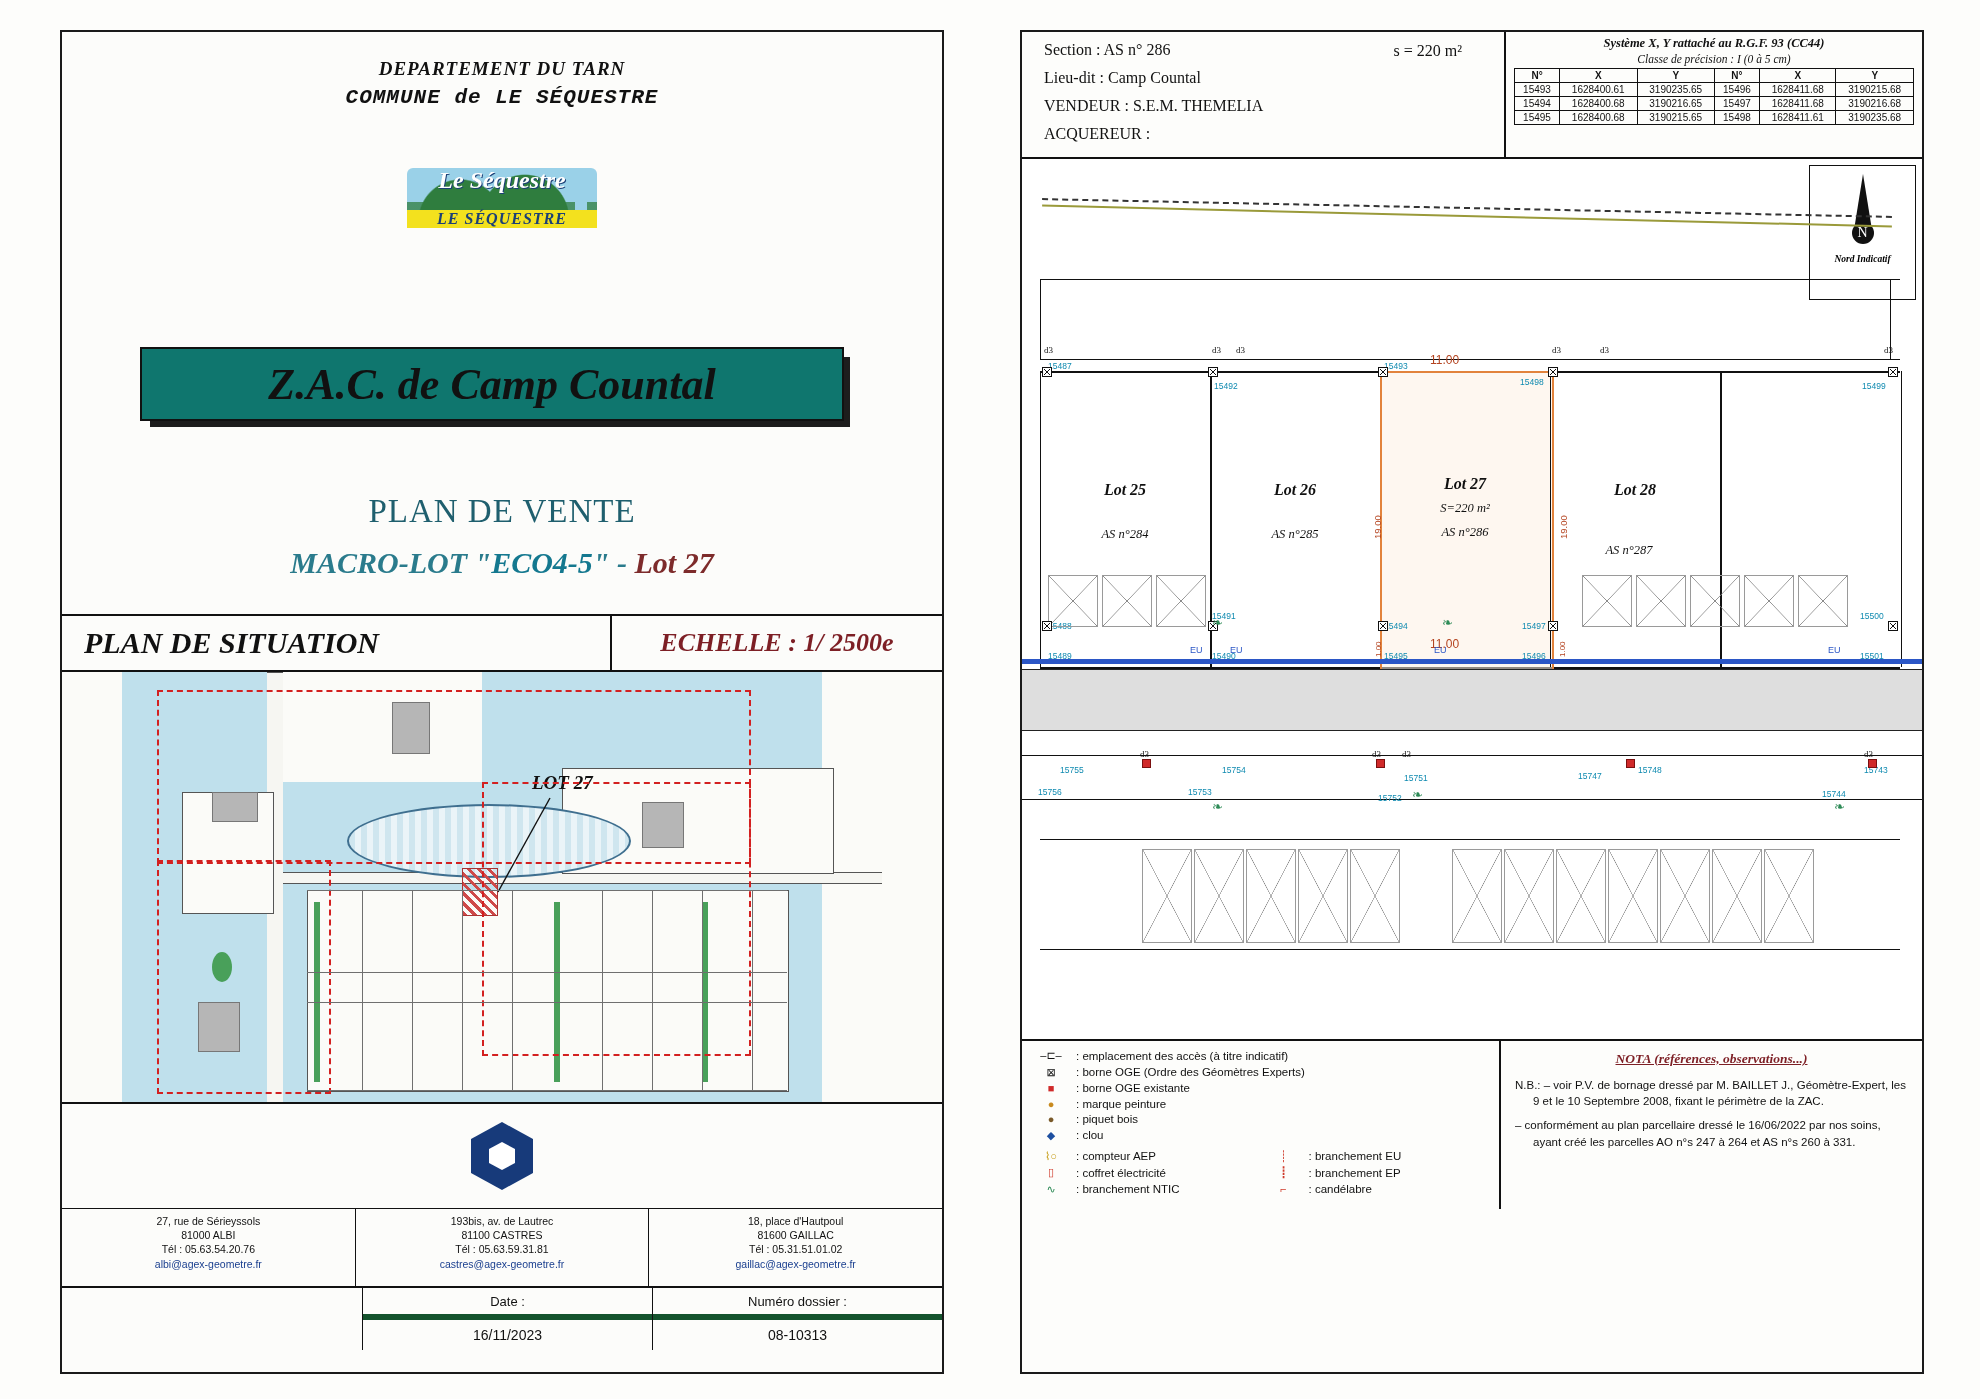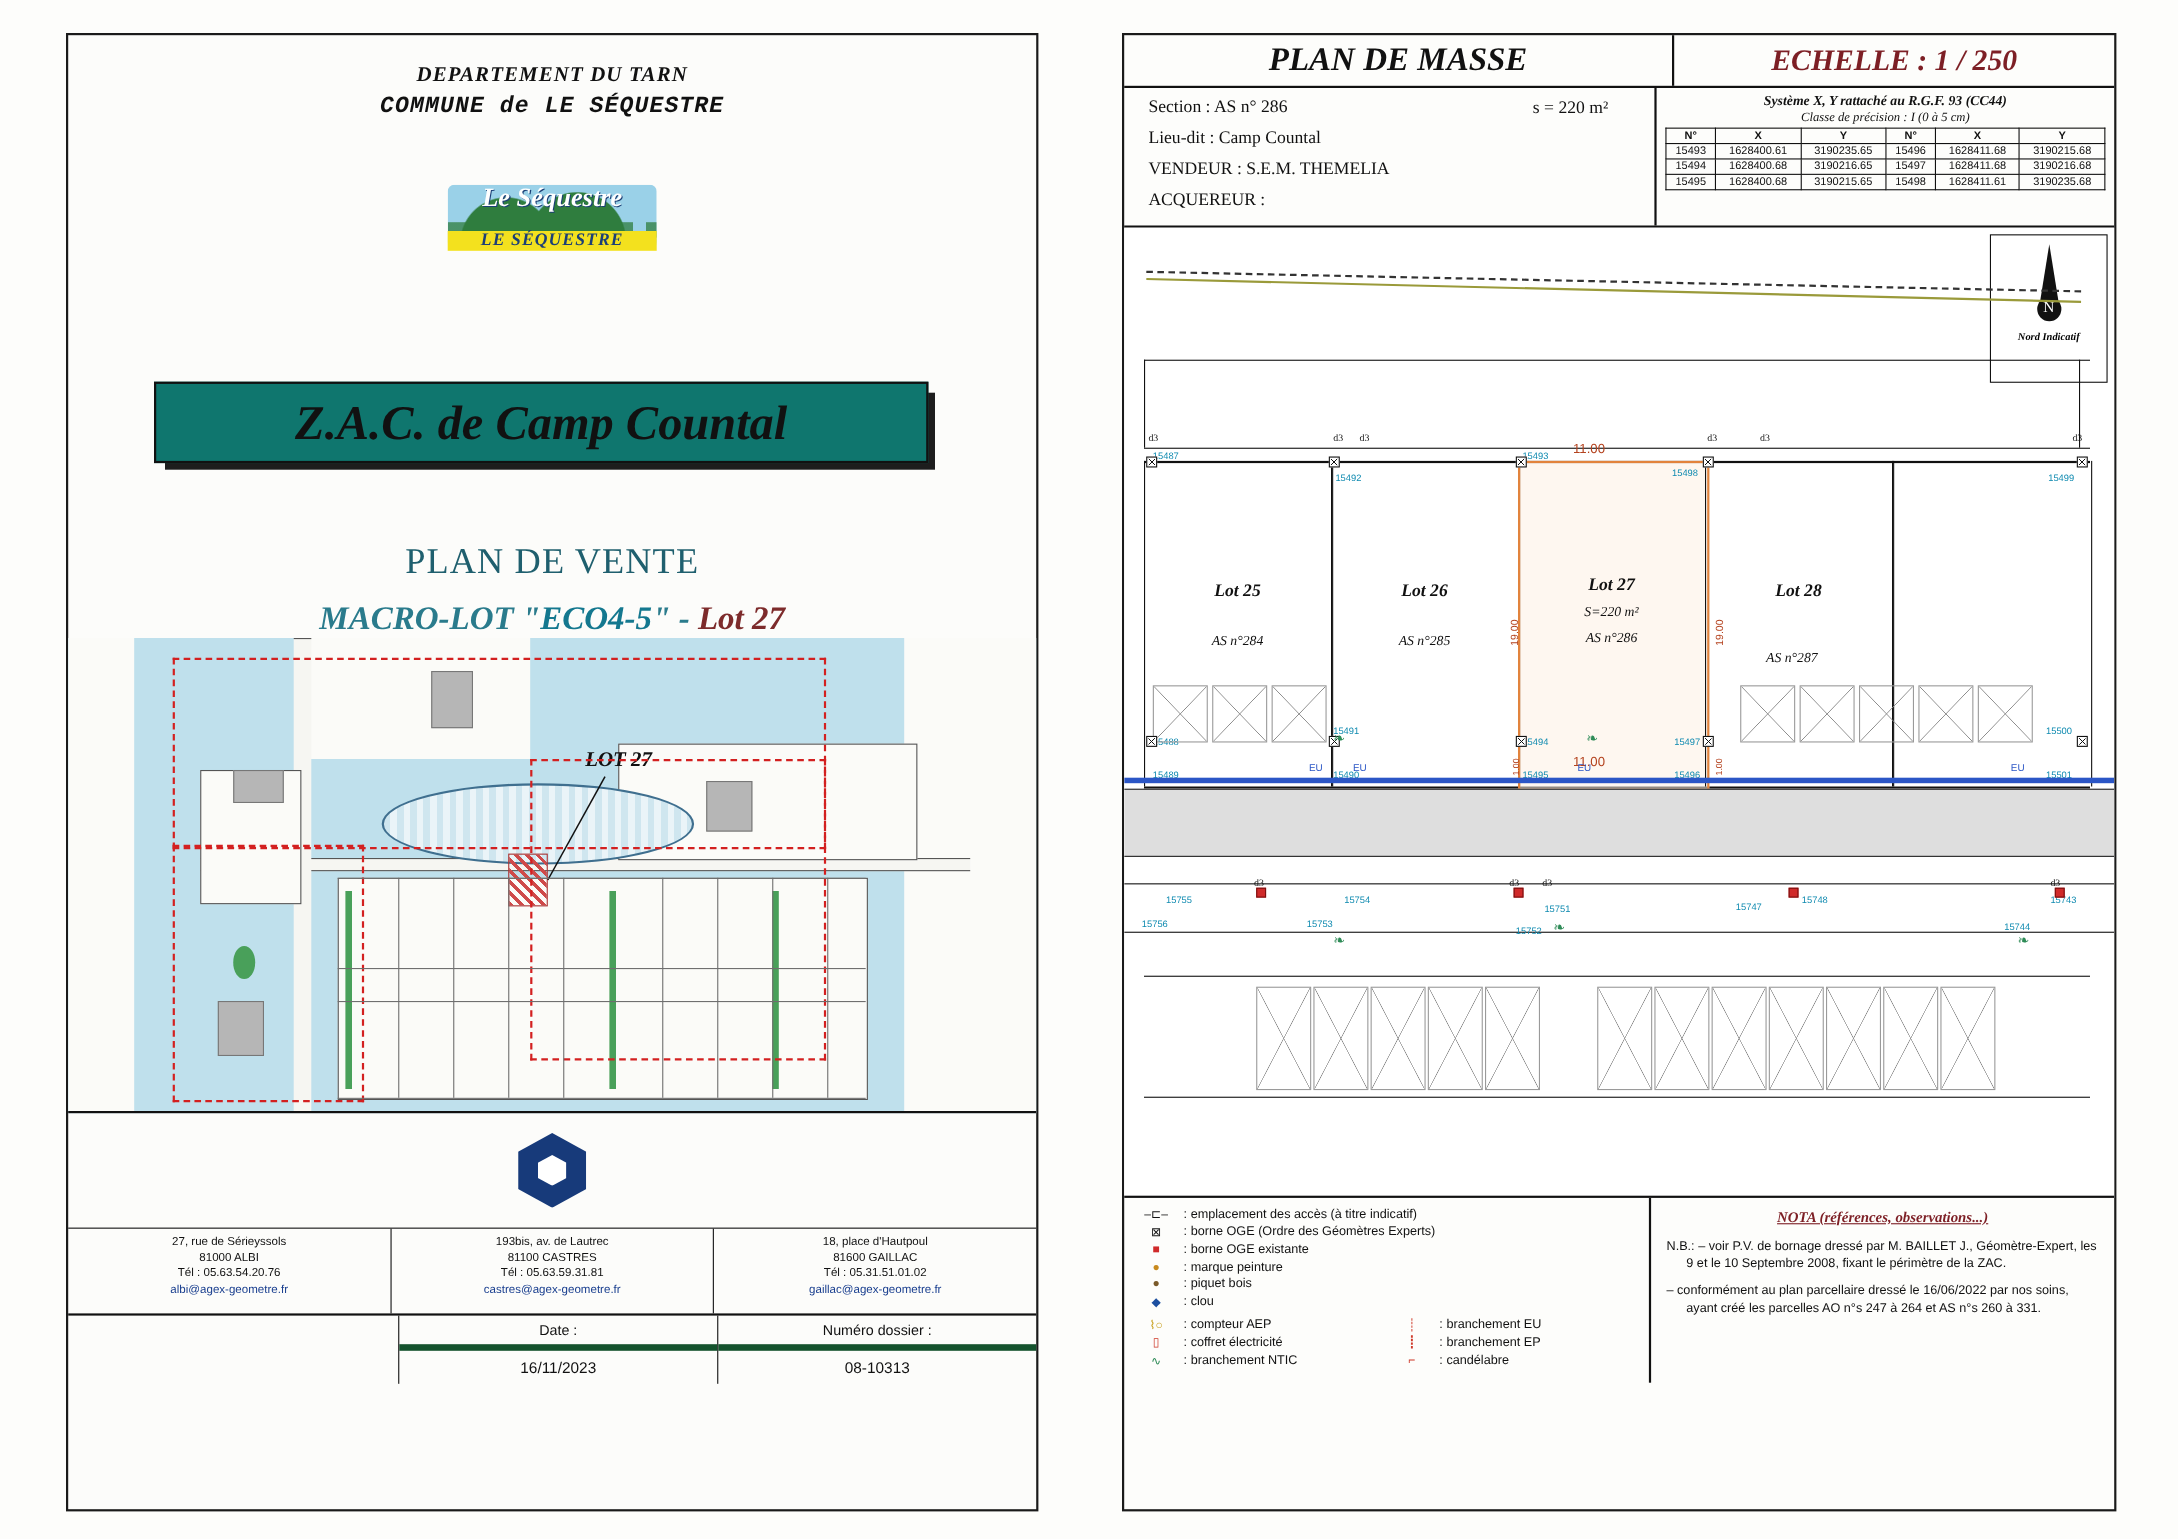--- a/index.html
+++ b/index.html
@@ -289,20 +289,24 @@
     <div class="title-zac-wrap">
       <div class="title-zac-shadow"></div>
       <div class="title-zac">Z.A.C. de Camp Countal</div>
     </div>
 
     <div class="pdv">PLAN DE VENTE</div>
     <div class="macro">
       <span>MACRO-LOT "</span><span class="eco">ECO4-5</span><span>" - </span><span class="lot">Lot 27</span>
     </div>
 
+    <div class="sit-head">
+      <div class="sit-title">PLAN DE SITUATION</div>
+      <div class="sit-scale">ECHELLE : 1/ 2500e</div>
+    </div>
 
     <div class="sit-map">
       <div class="smap-white" style="left:0;top:0;width:60px;height:430px;"></div>
       <div class="smap-white" style="left:220px;top:0;width:200px;height:110px;"></div>
       <div class="smap-white" style="left:760px;top:0;width:120px;height:430px;"></div>
       <div class="smap-road" style="left:120px;top:200px;width:700px;height:10px;"></div>
       <div class="smap-road" style="left:205px;top:0px;width:16px;height:430px;"></div>
       <div class="smap-white" style="left:245px;top:218px;width:480px;height:200px;border:1px solid #555;"></div>
       <div class="smap-white" style="left:120px;top:120px;width:90px;height:120px;border:1px solid #555;"></div>
       <div class="smap-white" style="left:500px;top:96px;width:270px;height:104px;border:1px solid #555;"></div>
@@ -371,24 +375,20 @@
       </div>
       <div class="dossier-cell">
         <div class="cell-head">Numéro dossier :</div>
         <div class="cell-val">08-10313</div>
       </div>
     </div>
   </div>
 
   <div class="right-panel">
 
-    <div class="rp-head">
-      <div class="rp-title">PLAN DE MASSE</div>
-      <div class="rp-scale">ECHELLE : 1 / 250</div>
-    </div>
 
     <div class="rp-info">
       <div class="rp-left-info">
         <div>Section : AS n° 286</div>
         <div>Lieu-dit : Camp Countal</div>
         <div>VENDEUR : S.E.M. THEMELIA</div>
         <div>ACQUEREUR :</div>
         <div class="surface">s = 220 m²</div>
       </div>
       <div class="rp-right-info">

